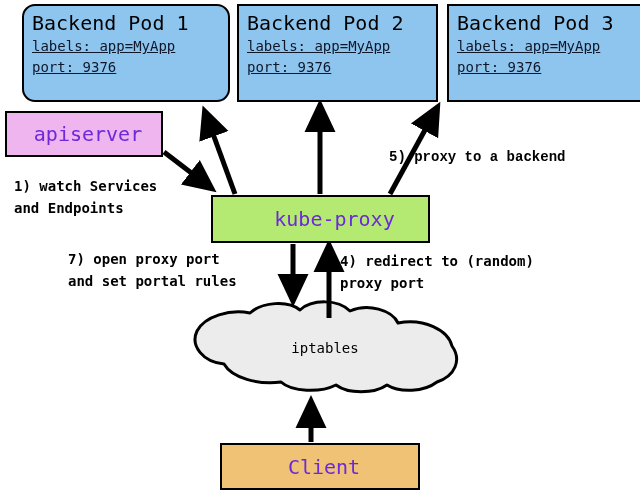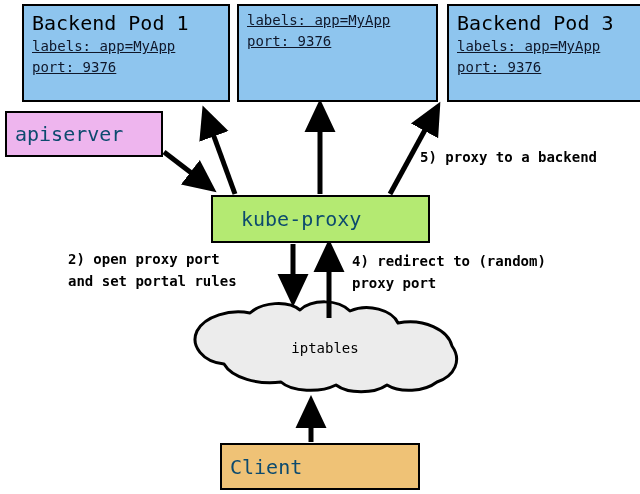--- a/index.html
+++ b/index.html
@@ -44,23 +44,24 @@
     letter-spacing: 0px;
   }
   .pod-line {
     font-size: 14px;
     line-height: 21px;
     color: #0f172a;
     white-space: nowrap;
     text-decoration: underline;
   }
   .center-label {
+    text-align: center;
     font-size: 20px;
     line-height: 24px;
-    color: #0c4a6e;
+    color: #6d28d9;
     white-space: nowrap;
     margin-left: 8px;
   }
   .cloud-label {
     position: absolute;
     font-size: 14px;
     line-height: 18px;
     color: #000000;
     text-align: center;
     white-space: nowrap;
@@ -110,27 +111,28 @@
 
     <line x1="390" y1="194" x2="437" y2="108" stroke="#000000" stroke-width="5" marker-end="url(#arrowhead)"></line>
 
     <line x1="293" y1="244" x2="293" y2="300" stroke="#000000" stroke-width="5" marker-end="url(#arrowhead)"></line>
 
     <line x1="329" y1="318" x2="329" y2="246" stroke="#000000" stroke-width="5" marker-end="url(#arrowhead)"></line>
 
     <line x1="311" y1="442" x2="311" y2="402" stroke="#000000" stroke-width="5" marker-end="url(#arrowhead)"></line>
   </svg>
 
-  <div class="node pod-box" style="left:22px; top:4px; width:208px; height:98px; background:#8ec5ee;">
+  <div class="node pod-box" style="left:22px; top:4px; width:208px; height:98px; background:#8ec5ee;border-radius:13px;">
     <div class="pod-title">Backend Pod 1</div>
     <div class="pod-line">labels: app=MyApp</div>
     <div class="pod-line">port: 9376</div>
   </div>
 
   <div class="node pod-box" style="left:237px; top:4px; width:201px; height:98px; background:#8ec5ee;">
+    <div class="pod-title">Backend Pod 2</div>
     <div class="pod-line">labels: app=MyApp</div>
     <div class="pod-line">port: 9376</div>
   </div>
 
   <div class="node pod-box" style="left:447px; top:4px; width:201px; height:98px; background:#8ec5ee;">
     <div class="pod-title">Backend Pod 3</div>
     <div class="pod-line">labels: app=MyApp</div>
     <div class="pod-line">port: 9376</div>
   </div>
 
@@ -141,29 +143,33 @@
   <div class="node" style="left:211px; top:195px; width:219px; height:48px; background:#b4ea72;padding-left:20px;">
     <div class="center-label">kube-proxy</div>
   </div>
 
   <div class="cloud-label" style="left:255px; top:339px; width:140px;text-align:center;">iptables</div>
 
   <div class="node" style="left:220px; top:443px; width:200px; height:47px; background:#efc276;">
     <div class="center-label">Client</div>
   </div>
 
+  <div class="step" style="left:14px; top:175px;">
+    <div>1) watch Services</div>
+    <div>and Endpoints</div>
+  </div>
 
   <div class="step" style="left:68px; top:248px;">
-    <div>2) open proxy port</div>
+    <div>7) open proxy port</div>
     <div>and set portal rules</div>
   </div>
 
 
-  <div class="step" style="left:352px; top:250px;">
+  <div class="step" style="left:340px; top:250px;">
     <div>4) redirect to (random)</div>
     <div>proxy port</div>
   </div>
 
-  <div class="step" style="left:420px; top:146px;">
+  <div class="step" style="left:389px; top:146px;font-family:Liberation Mono, monospace;">
     <div>5) proxy to a backend</div>
   </div>
 
 </div>
 
 </body></html>

